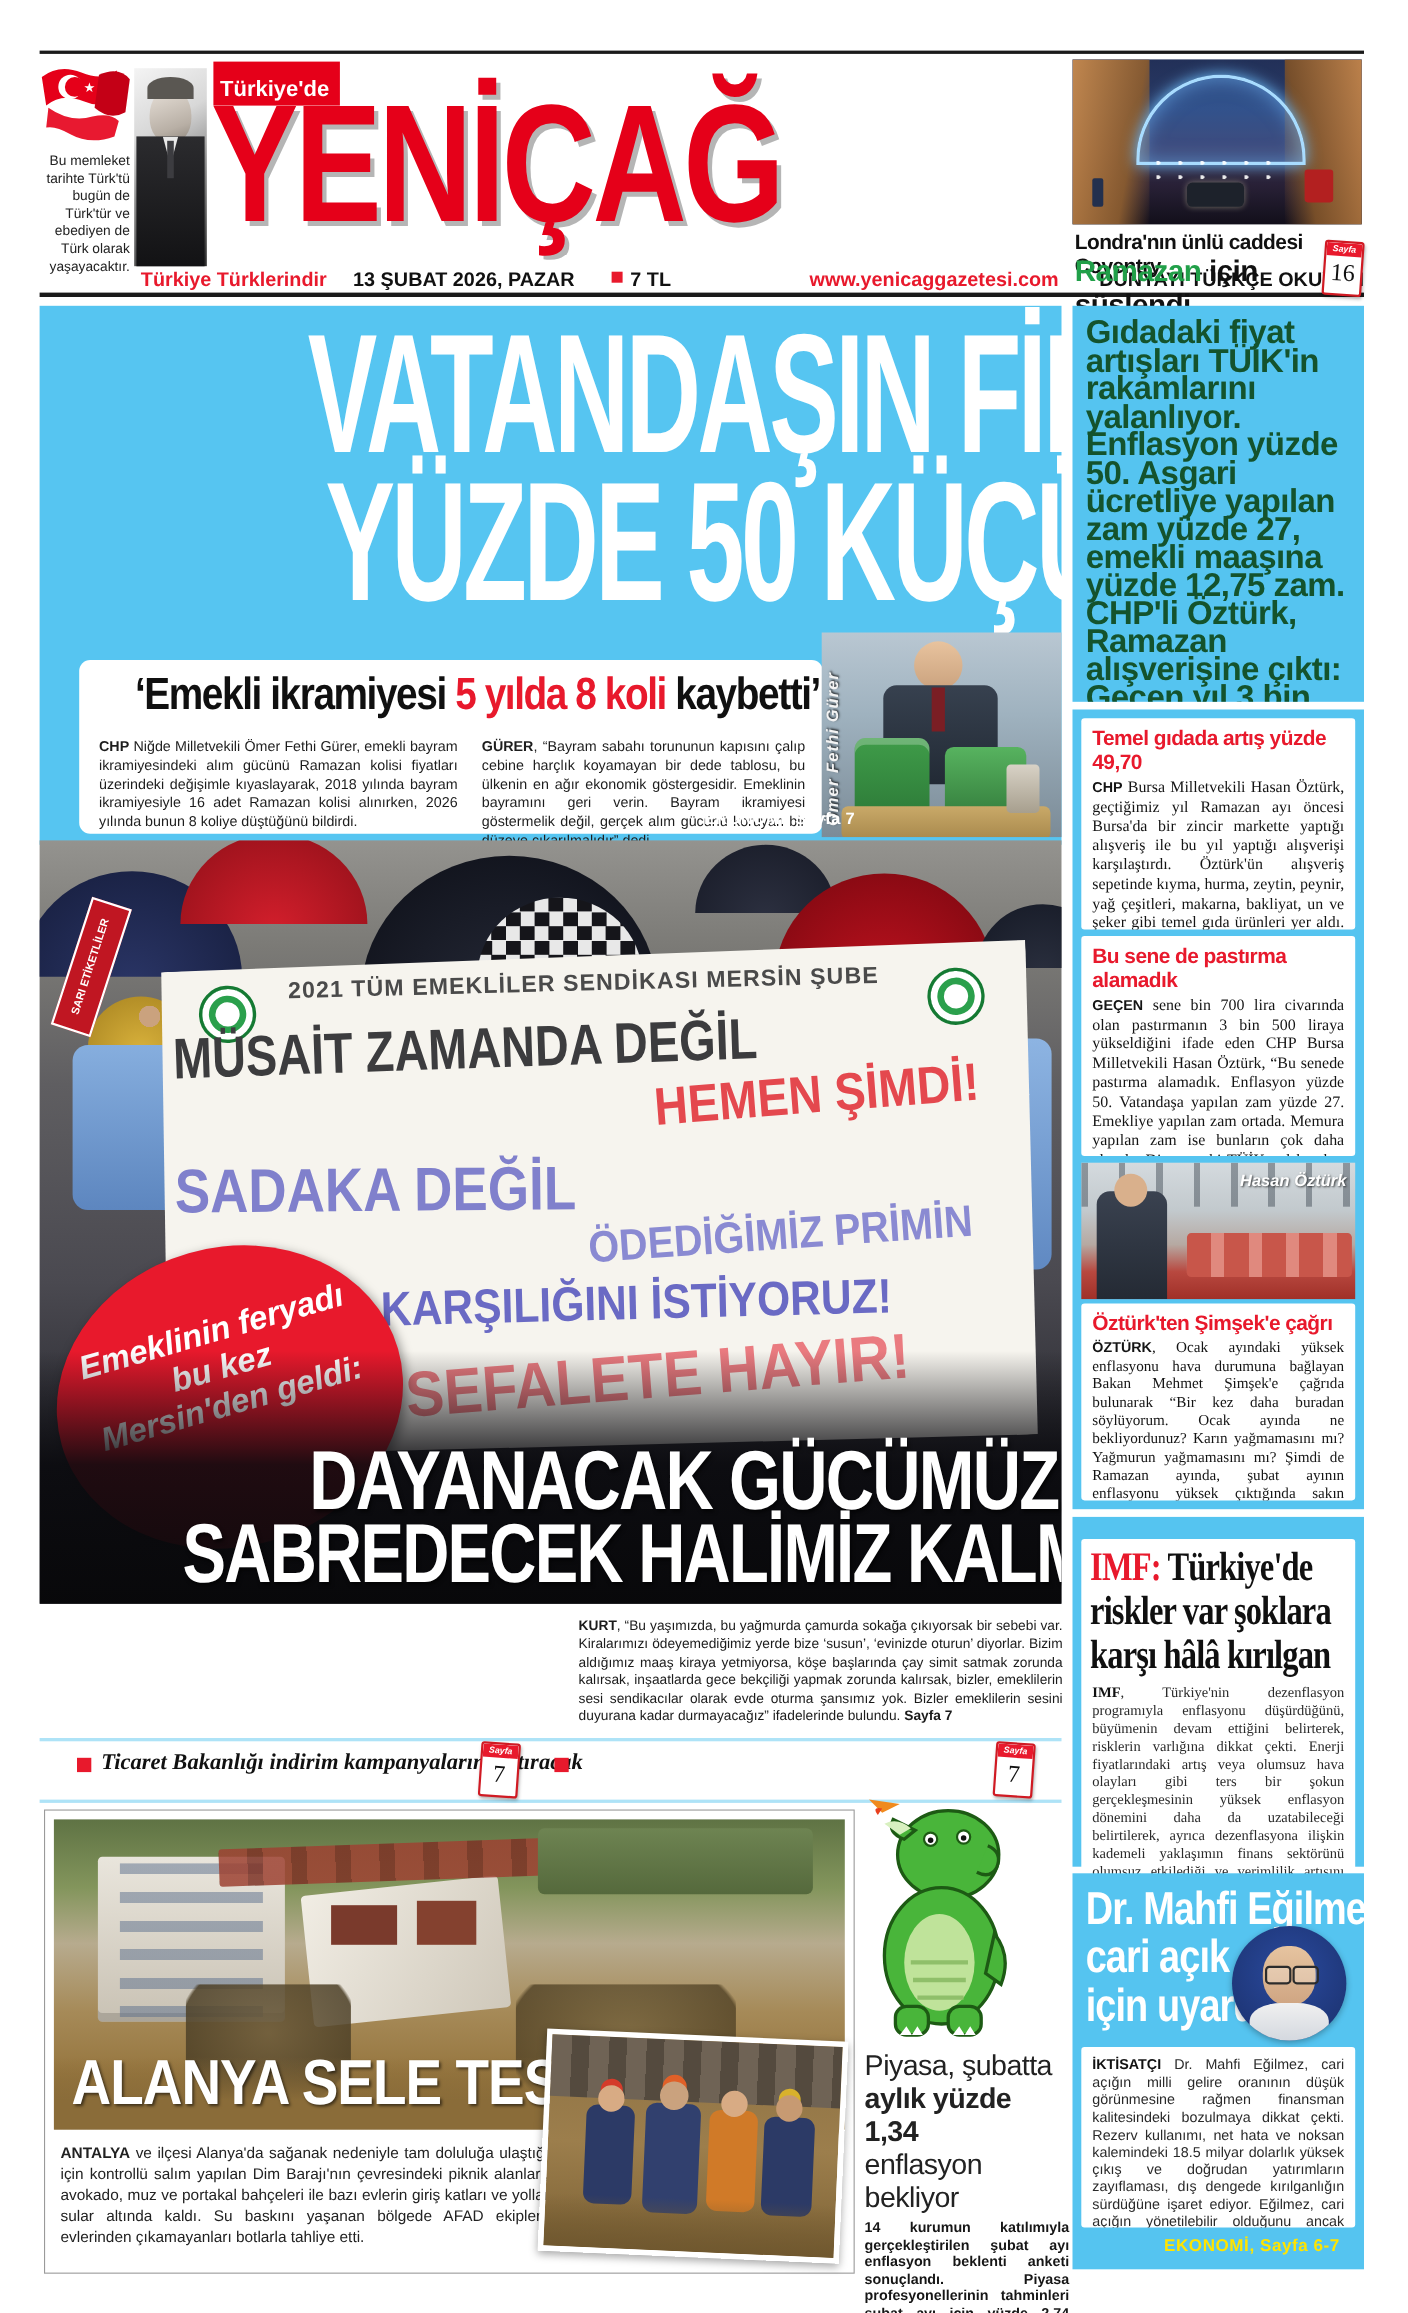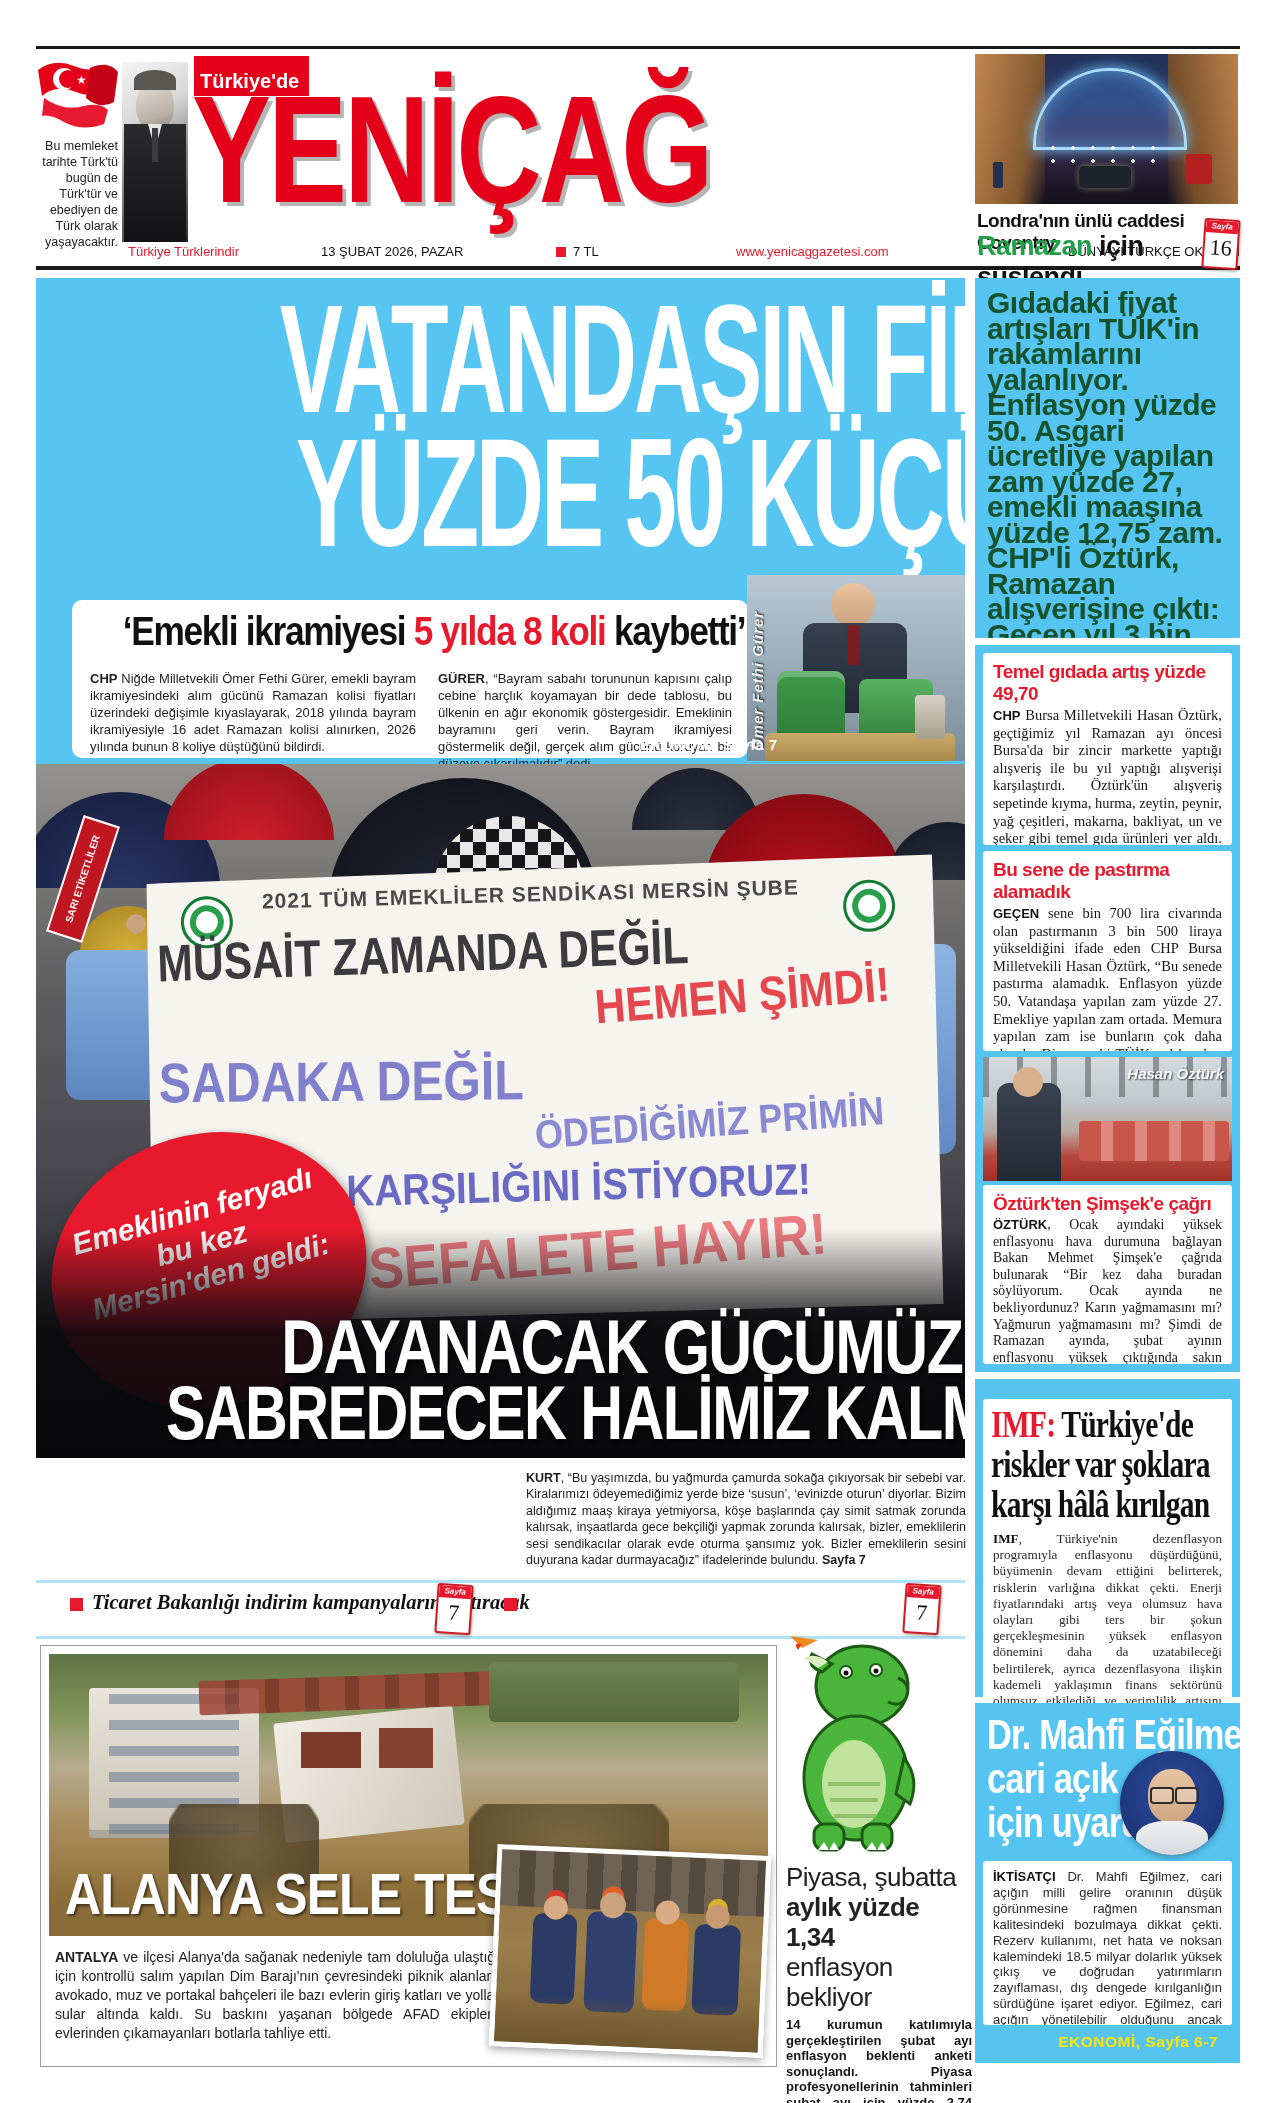--- a/index.html
+++ b/index.html
@@ -10,21 +10,21 @@
   .sqC{display:inline-block;white-space:nowrap;transform-origin:50% 50%;}
   .squeeze{transform-origin:0 0;}
   .serif{font-family:"Liberation Serif",serif;}
   .noint{user-select:none;}
   
   .rule{background:#1a1a1a;}
   .slogan{font-size:12.5px;line-height:16px;text-align:right;color:#222;}
   .logo-kicker{background:#e50019;color:#fff;font-weight:700;font-size:20px;padding:14px 10px 3px 6px;}
   .logo-word{font-weight:900;font-size:152px;line-height:150px;color:#e50019;letter-spacing:-4px;
              text-shadow:5px 4px 0 rgba(70,70,70,.4);}
-  .dl{font-size:13px;font-weight:400;}
+  .dl{font-size:18px;font-weight:700;}
   
   .lon-cap1{font-size:19px;font-weight:700;letter-spacing:-.5px;}
   .lon-cap2{font-size:27px;font-weight:700;letter-spacing:-.5px;}
   .green{color:#21a049;}
   .pbadge{width:32px;height:46px;background:#fff;border:2px solid #d01a23;border-radius:3px;
           box-shadow:1px 2px 3px rgba(0,0,0,.3);text-align:center;overflow:hidden;}
   .pbadge .ph{background:#e8192c;color:#fff;font-size:8px;font-weight:700;font-style:italic;line-height:12px;display:block;}
   .pbadge .pn{font-family:"Liberation Serif",serif;font-size:22px;line-height:30px;display:block;color:#111;}
   
   .bluebg{background:#56c5f1;}

